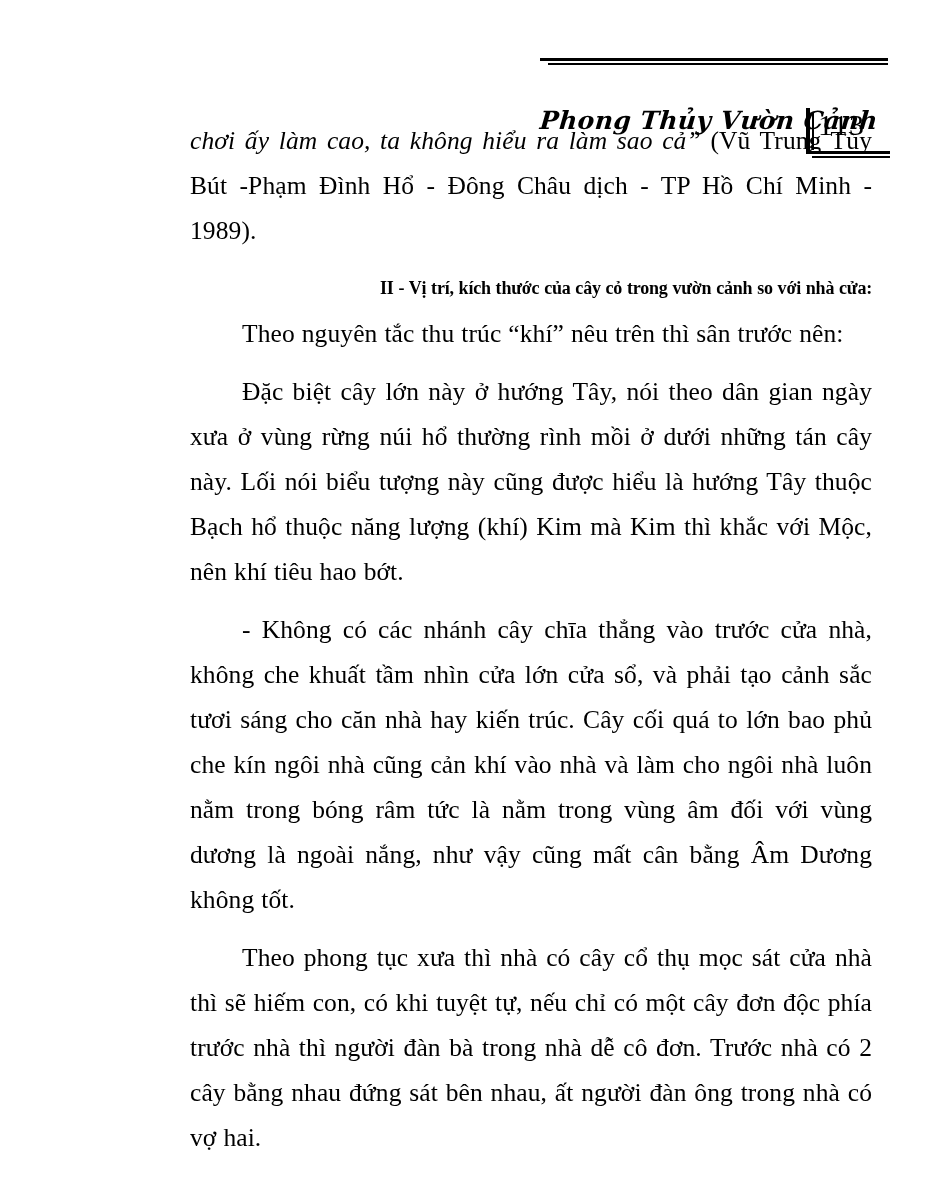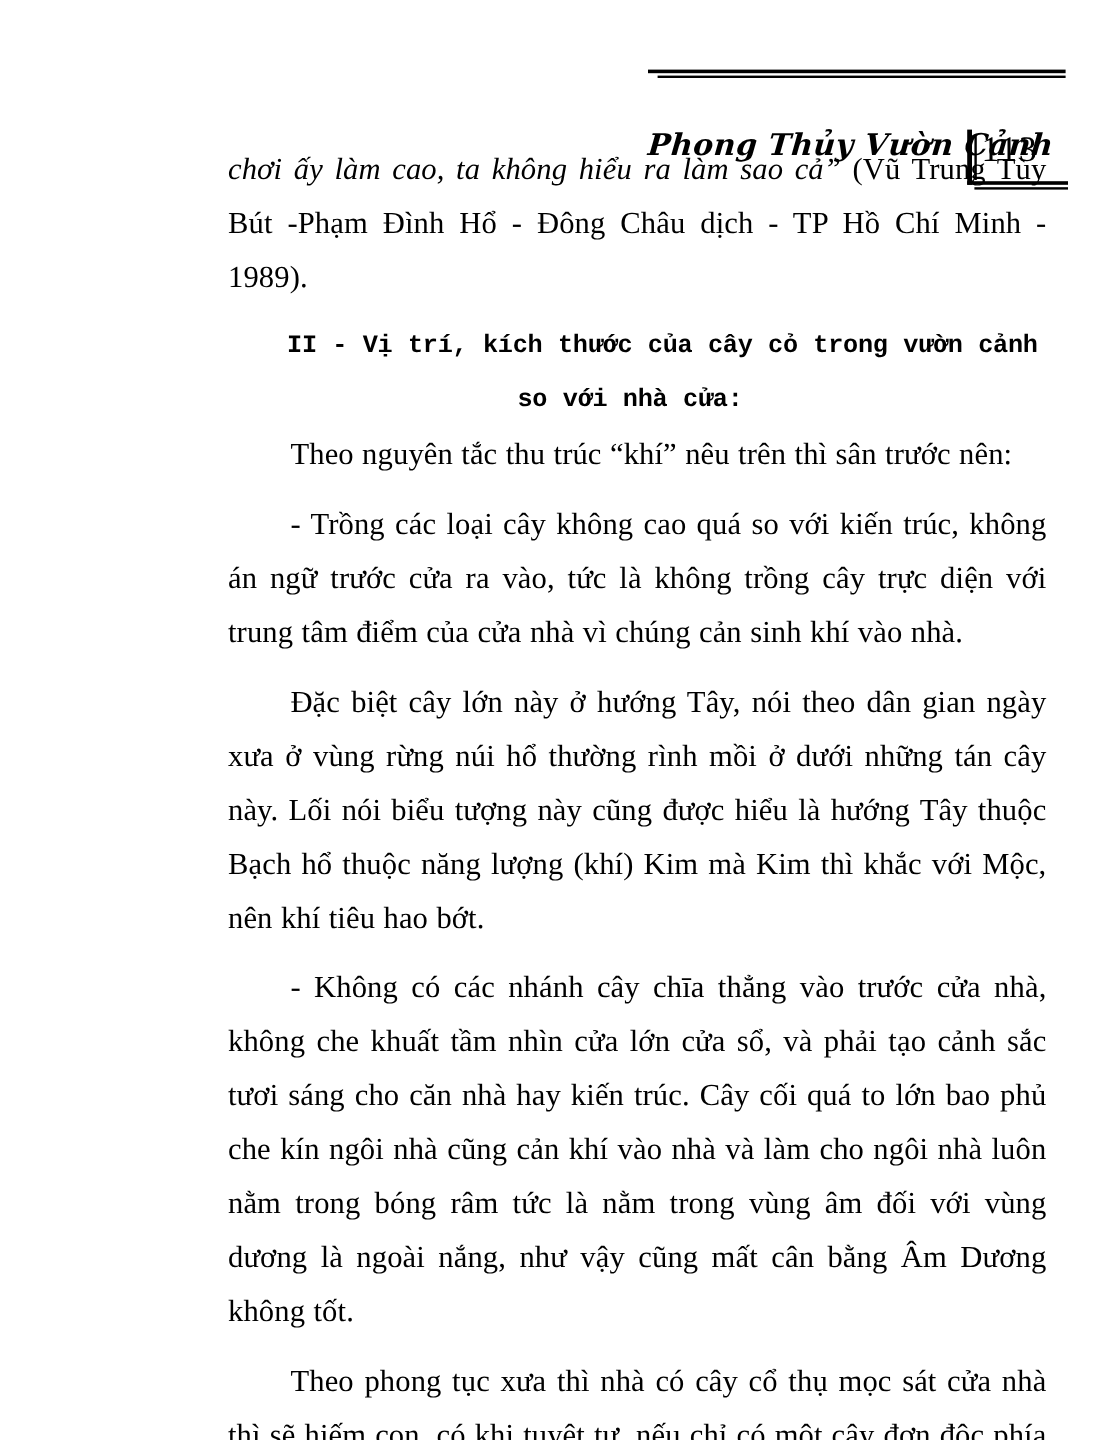--- a/index.html
+++ b/index.html
@@ -142,28 +142,28 @@
   }
   p.para.noindent {
     text-indent: 0;
   }
   .it {
     font-style: italic;
   }
 
   h2.heading {
     margin: 13px 0 0 0;
-    font-family: Liberation Mono, monospace;
+    font-family: Liberation Serif, serif;
     font-weight: bold;
-    font-size: 21px;
+    font-size: 18px;
     line-height: 45px;
     letter-spacing: -0.2px;
     word-spacing: 0.5px;
     text-indent: 54px;
-    text-align: center;
+    text-align: right;
   }
 </style>
 </head>
 <body>
 
 <div class="page">
 
   <div class="runhead">
     <div class="runhead-rules">
       <div class="rule-a"></div>
@@ -180,21 +180,20 @@
   </div>
 
   <div class="body">
 
     <p class="para noindent"><span class="it">chơi ấy làm cao, ta không hiểu ra làm sao cả”</span><span> (Vũ Trung Tùy Bút -Phạm Đình Hổ - Đông Châu dịch - TP Hồ Chí Minh - 1989).</span></p>
 
     <h2 class="heading">II - Vị trí, kích thước của cây cỏ trong vườn cảnh so với nhà cửa:</h2>
 
     <p class="para indent">Theo nguyên tắc thu trúc “khí” nêu trên thì sân trước nên:</p>
 
-    <p class="para indent">- Trồng các loại cây không cao quá so với kiến trúc, không án ngữ trước cửa ra vào, tức là không trồng cây trực diện với trung tâm điểm của cửa nhà vì chúng cản sinh khí vào nhà.</p>
 
     <p class="para indent">Đặc biệt cây lớn này ở hướng Tây, nói theo dân gian ngày xưa ở vùng rừng núi hổ thường rình mồi ở dưới những tán cây này. Lối nói biểu tượng này cũng được hiểu là hướng Tây thuộc Bạch hổ thuộc năng lượng (khí) Kim mà Kim thì  khắc với Mộc, nên khí tiêu hao bớt.</p>
 
     <p class="para indent">- Không có các nhánh cây chīa thẳng vào trước cửa nhà, không che khuất tầm nhìn cửa lớn cửa sổ, và phải tạo cảnh sắc tươi sáng cho căn nhà hay kiến trúc. Cây cối quá to lớn bao phủ che kín ngôi nhà cũng cản khí vào nhà và làm cho ngôi nhà luôn nằm trong bóng râm tức là nằm trong vùng âm đối với vùng dương là ngoài nắng, như vậy cũng mất cân bằng Âm Dương không tốt.</p>
 
     <p class="para indent">Theo phong tục xưa thì nhà có cây cổ thụ mọc sát cửa nhà thì sẽ hiếm con, có khi tuyệt tự, nếu chỉ có một cây đơn độc phía trước nhà thì người đàn bà trong nhà dễ cô đơn. Trước nhà có 2  cây bằng nhau đứng sát bên nhau, ất người đàn ông trong nhà có vợ hai.</p>
 
   </div>
 </div>
 

